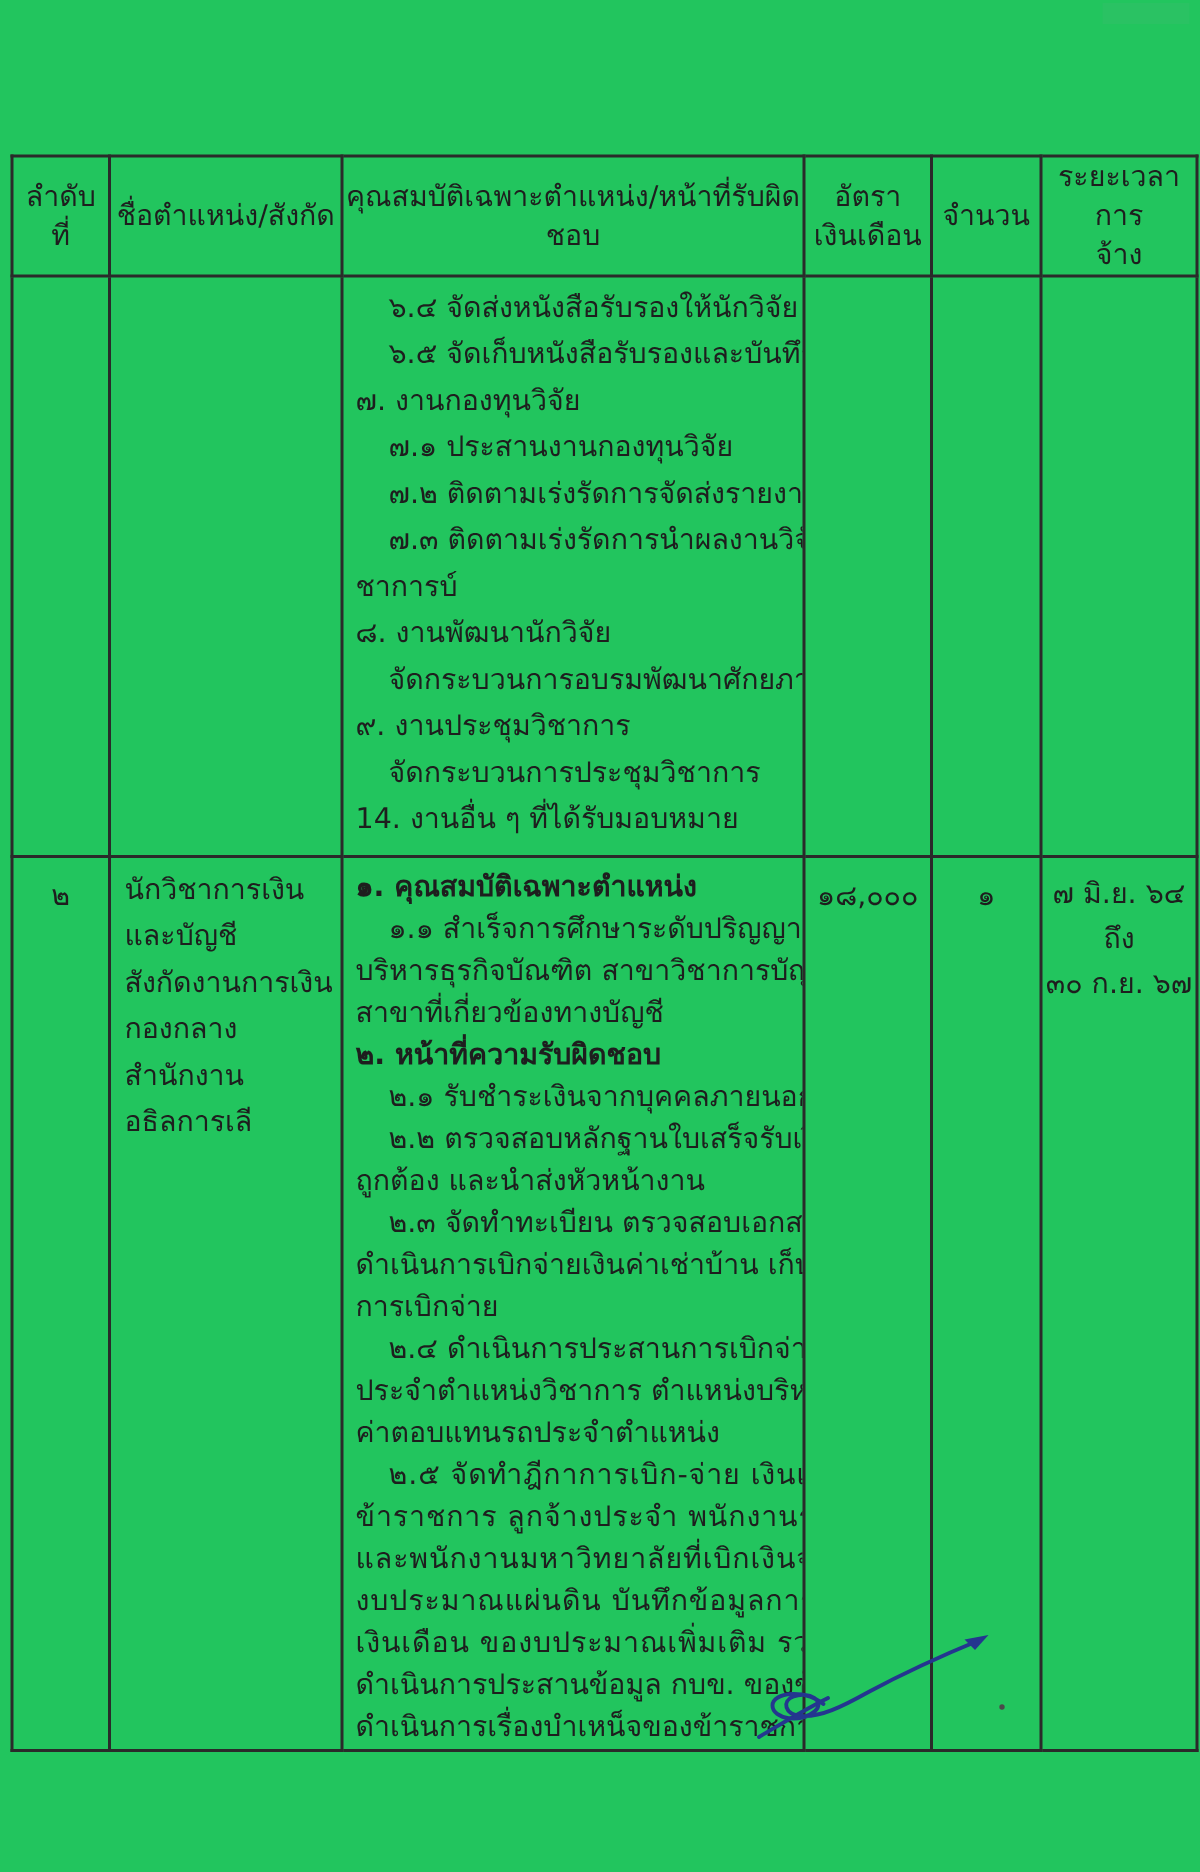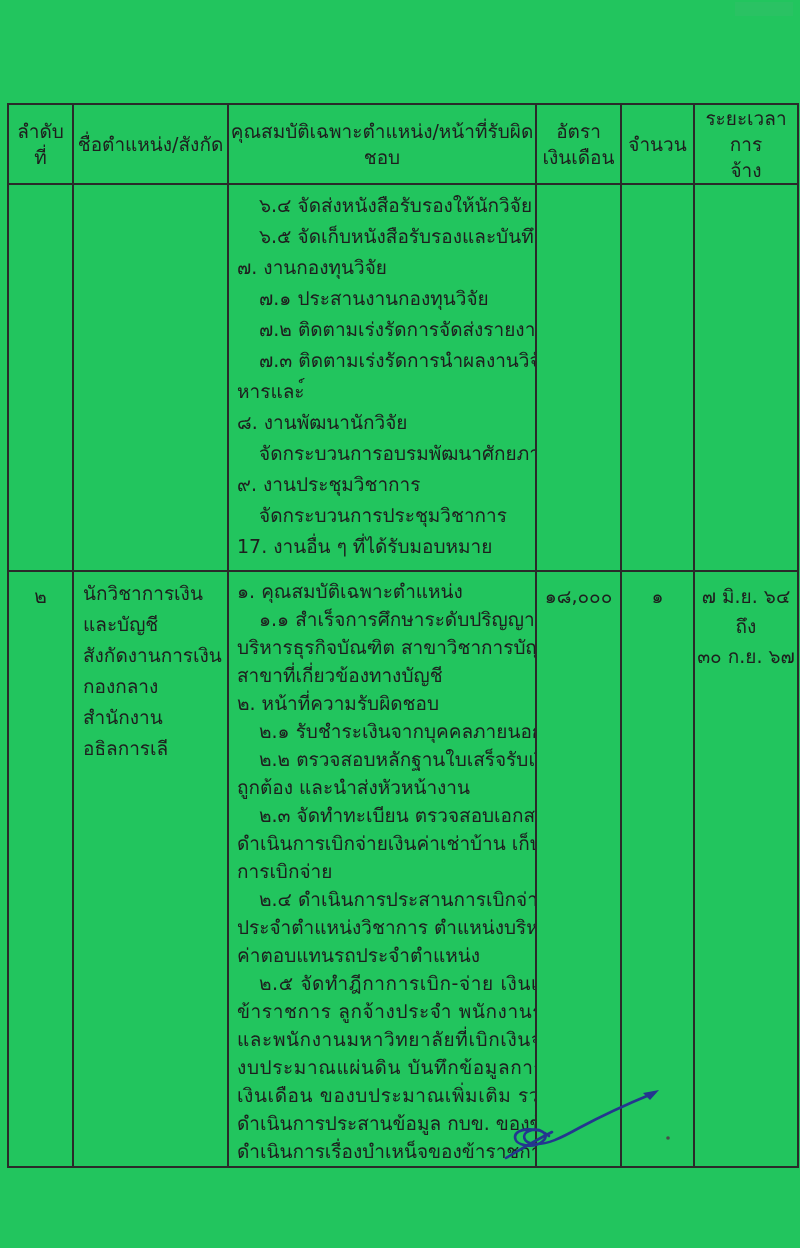--- a/index.html
+++ b/index.html
@@ -21,21 +21,21 @@
   .doc-table thead th{
     text-align:center;vertical-align:middle;height:61px;line-height:26px;
   }
   tr.row1 > td{height:376px;}
   tr.row2 > td{height:585px;}
   td.qual{padding:5px 6px 0 8px;}
   tr.row1 td.qual .tline{line-height:31px;}
   tr.row2 td.qual .tline{line-height:28px;}
   .tline{white-space:nowrap;}
   .tline.indent{padding-left:22px;}
-  .tline.bold{font-weight:normal;}
+  .tline.bold{font-weight:bold;}
   .tline.sp{letter-spacing:.6px;}
   td.pos{padding:6px 4px 0 9px;}
   td.pos .tline{line-height:31px;white-space:normal;}
   td.center-top{text-align:center;padding-top:9px;}
   td.duration .tline{line-height:30px;text-align:center;}
   svg.overlay{position:absolute;left:0;top:0;pointer-events:none;}
 </style>
 </head>
 <body>
 
@@ -80,26 +80,26 @@
       <tr class="row1">
         <td class="center-top"></td>
         <td class="pos"></td>
         <td class="qual">
             <div class="tline indent">๖.๔ จัดส่งหนังสือรับรองให้นักวิจัย</div>
             <div class="tline indent">๖.๕ จัดเก็บหนังสือรับรองและบันทึกเข้าระบบ</div>
             <div class="tline">๗. งานกองทุนวิจัย</div>
             <div class="tline indent">๗.๑ ประสานงานกองทุนวิจัย</div>
             <div class="tline indent">๗.๒ ติดตามเร่งรัดการจัดส่งรายงานวิจัย</div>
             <div class="tline indent">๗.๓ ติดตามเร่งรัดการนำผลงานวิจัยไปใช้</div>
-            <div class="tline">หารและ์</div>
+            <div class="tline">ชาการบ์</div>
             <div class="tline">๘. งานพัฒนานักวิจัย</div>
             <div class="tline indent">จัดกระบวนการอบรมพัฒนาศักยภาพนักวิจัย</div>
             <div class="tline">๙. งานประชุมวิชาการ</div>
             <div class="tline indent">จัดกระบวนการประชุมวิชาการ</div>
-            <div class="tline">17. งานอื่น ๆ ที่ได้รับมอบหมาย</div>
+            <div class="tline">14. งานอื่น ๆ ที่ได้รับมอบหมาย</div>
           </td>
         <td class="center-top"></td>
         <td class="center-top"></td>
         <td class="center-top duration"></td>
       </tr>
       <tr class="row2">
         <td class="center-top">๒</td>
         <td class="pos">
             <div class="tline">นักวิชาการเงินและบัญชี</div>
             <div class="tline">สังกัดงานการเงิน</div>

